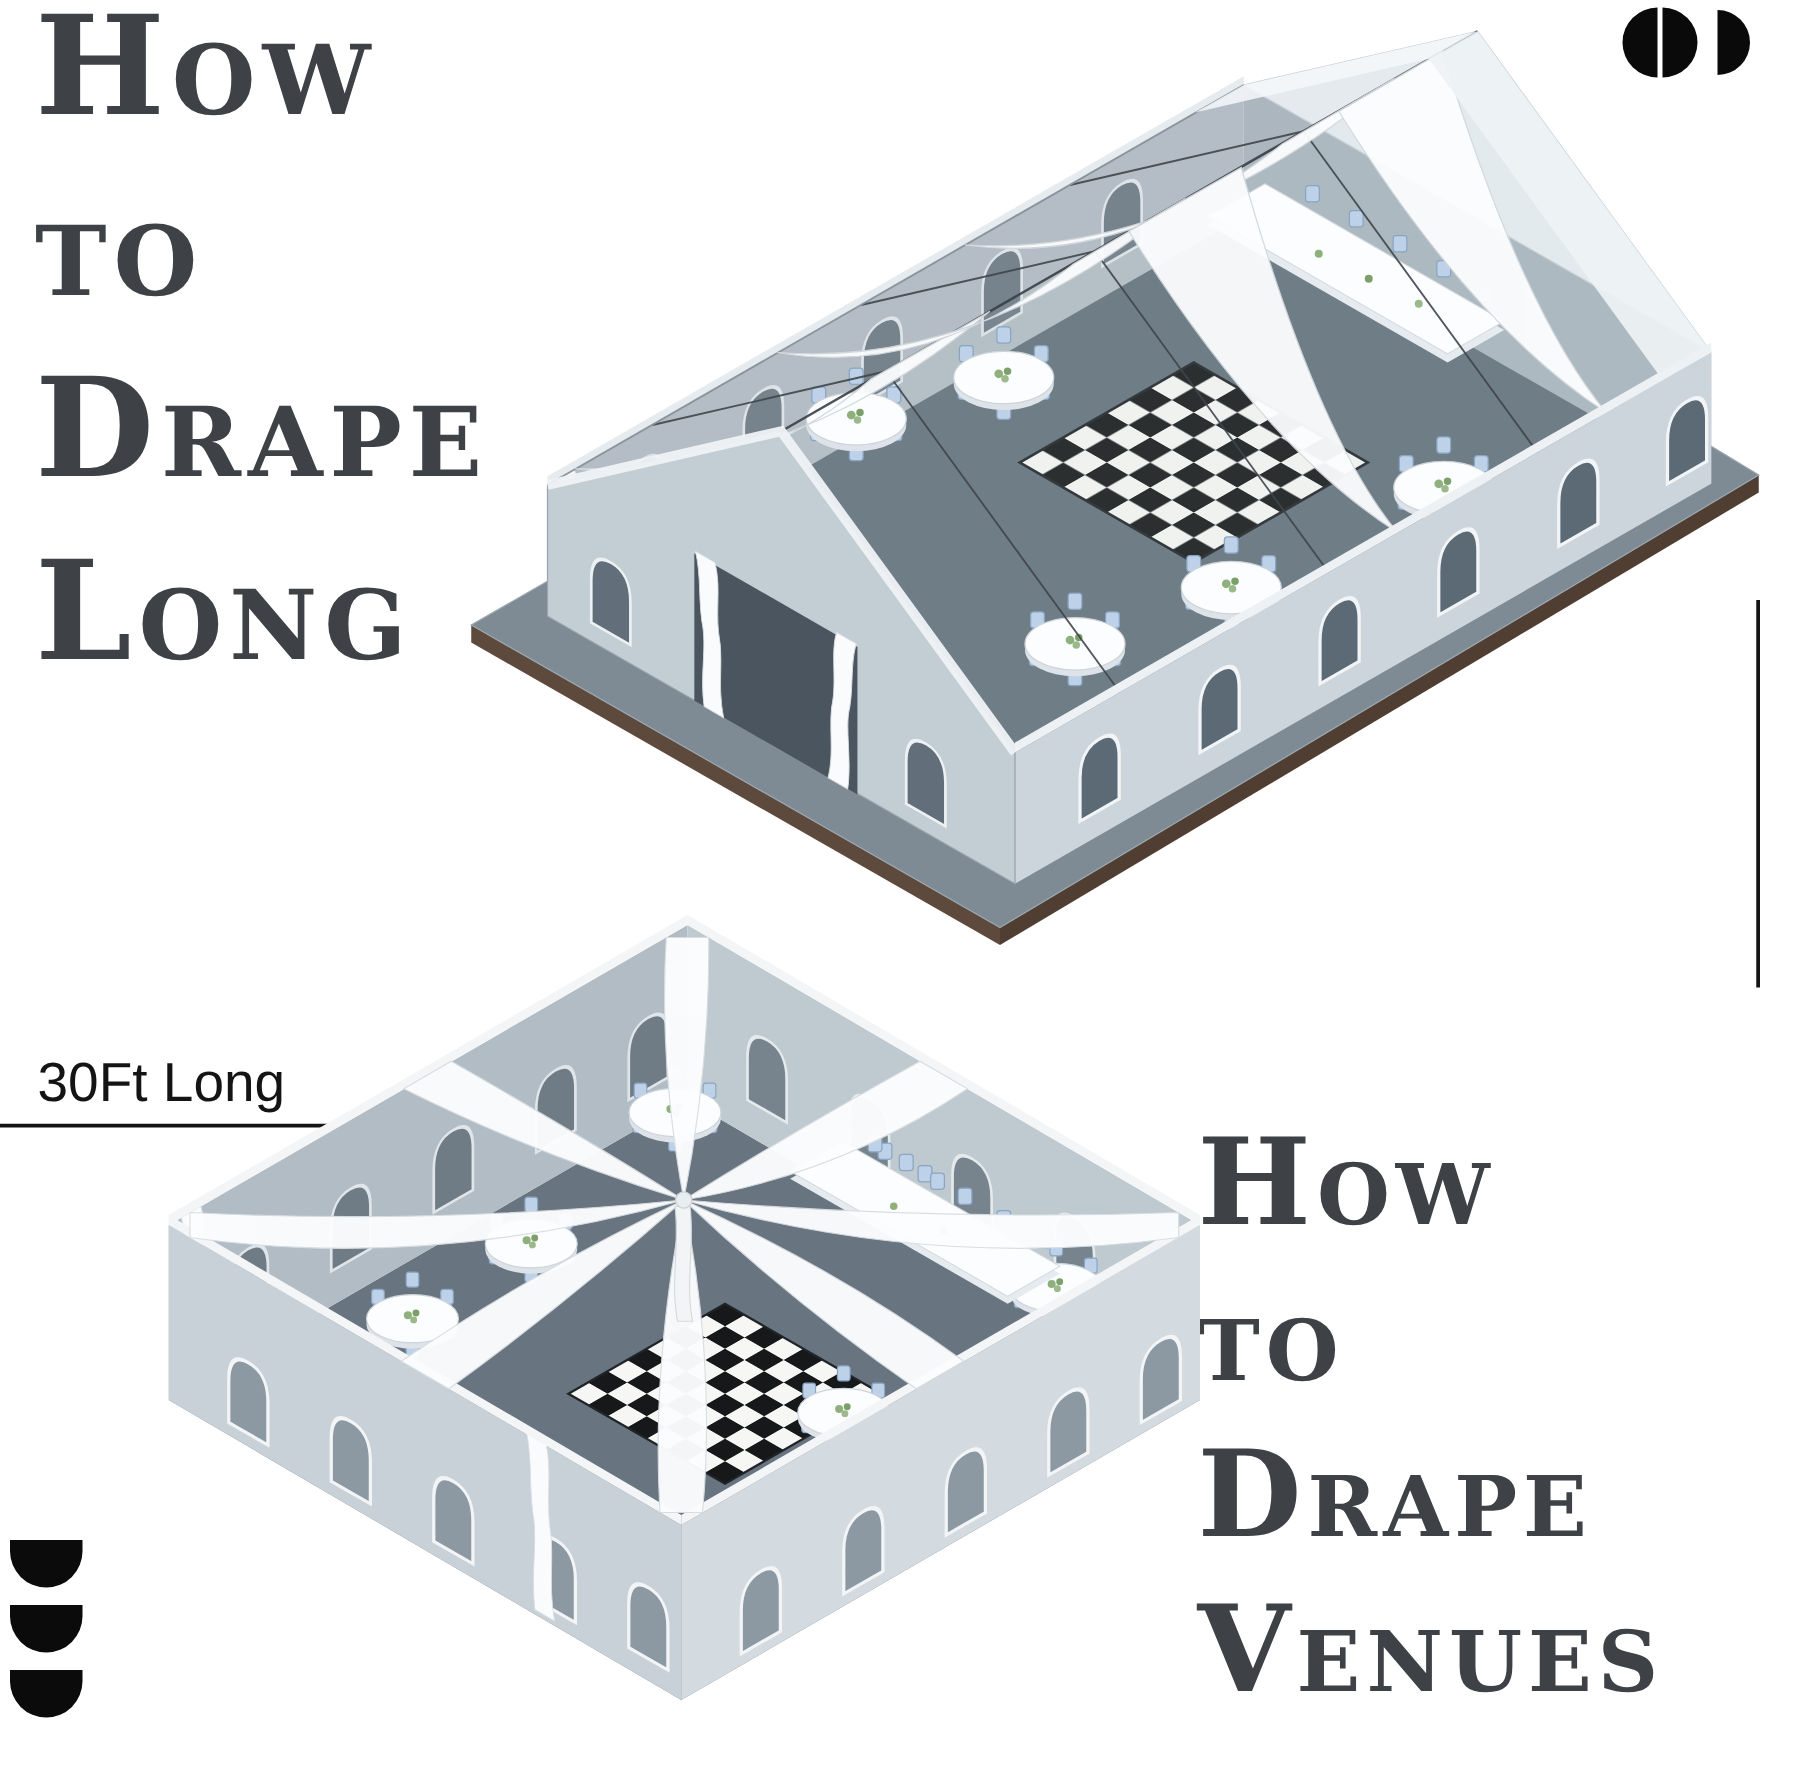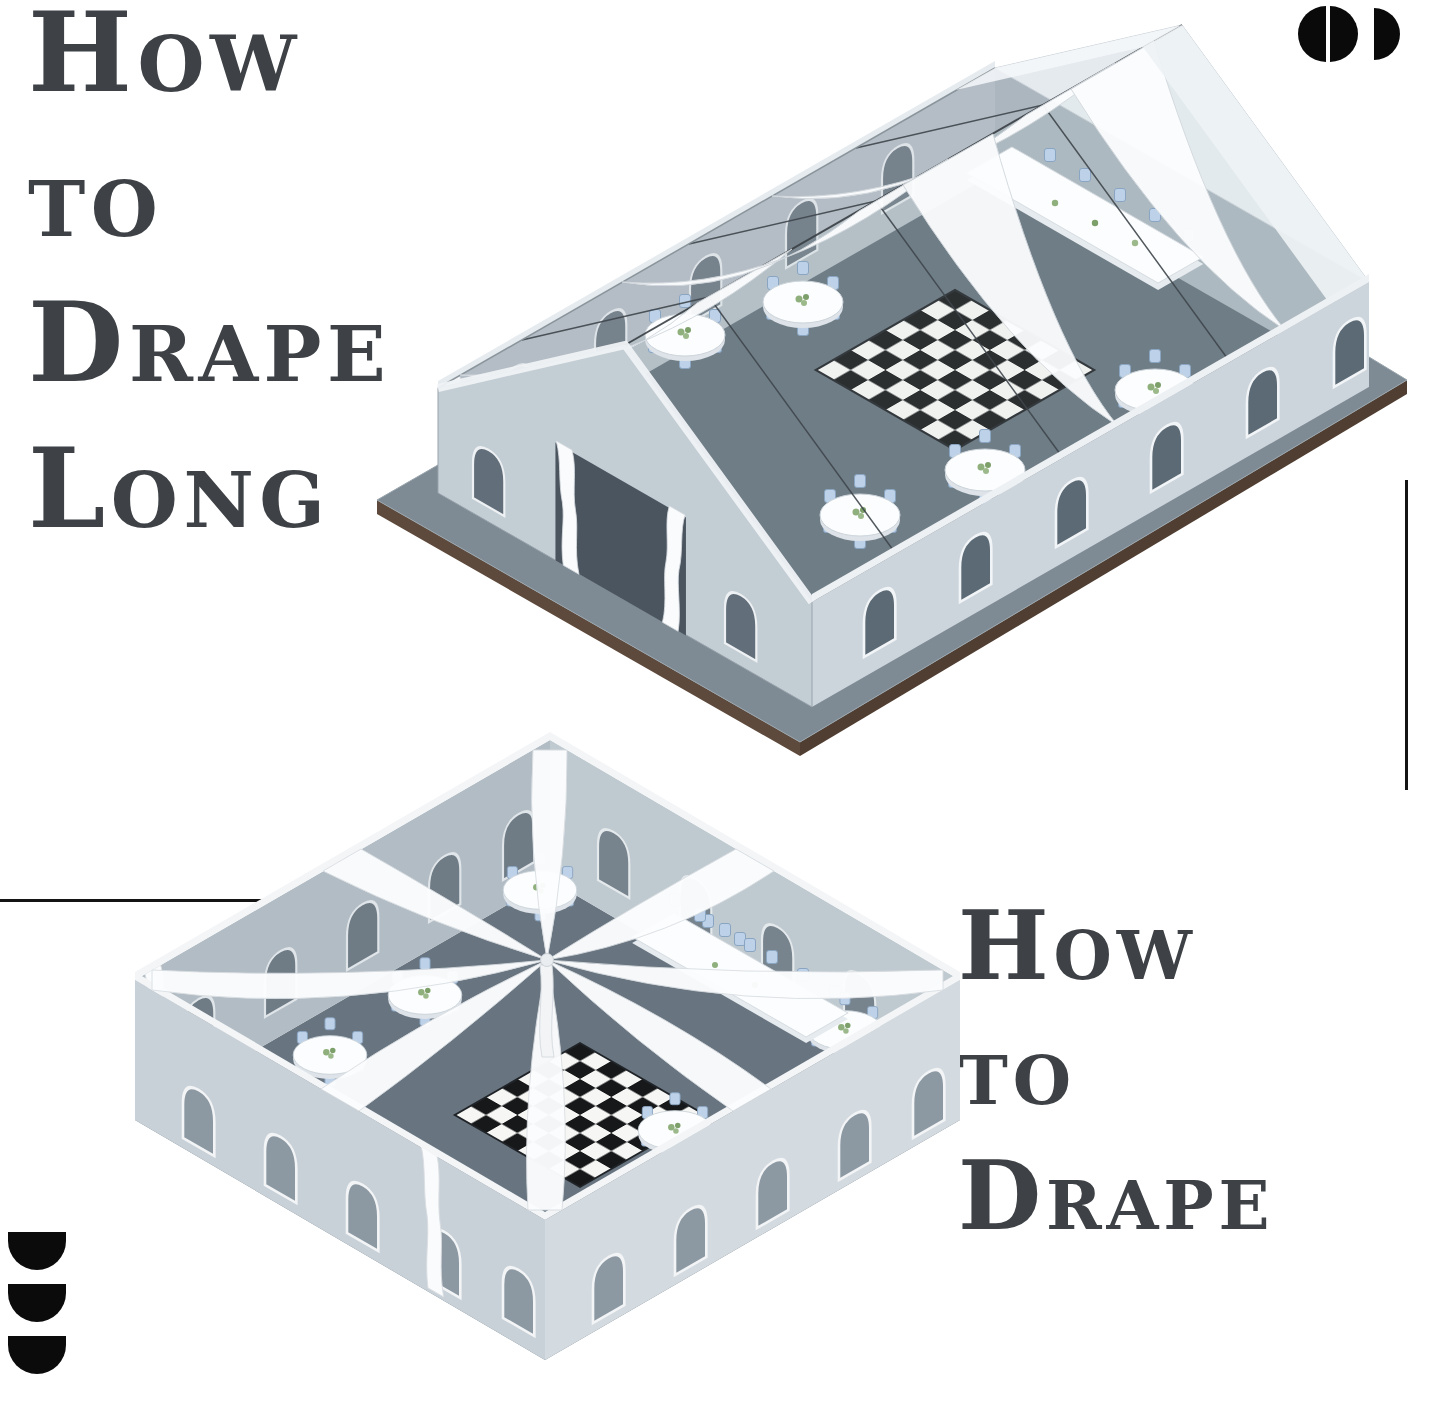--- a/index.html
+++ b/index.html
@@ -32,22 +32,24 @@
     <div class="tl">How</div>
     <div class="tl">to</div>
     <div class="tl">Drape</div>
     <div class="tl">Long</div>
   </div>
 
   <div class="title title-venues">
     <div class="tl">How</div>
     <div class="tl">to</div>
     <div class="tl">Drape</div>
+    <div class="tl">Venues</div>
   </div>
 
+  <div class="dim-label">30Ft Long</div>
   <div class="dim-line-h"></div>
   <div class="dim-line-v"></div>
 
   <div class="logo-tr">
     <div class="half-l"></div>
     <div class="half-r"></div>
     <div class="half-r2"></div>
   </div>
 
   <div class="logo-bl">

